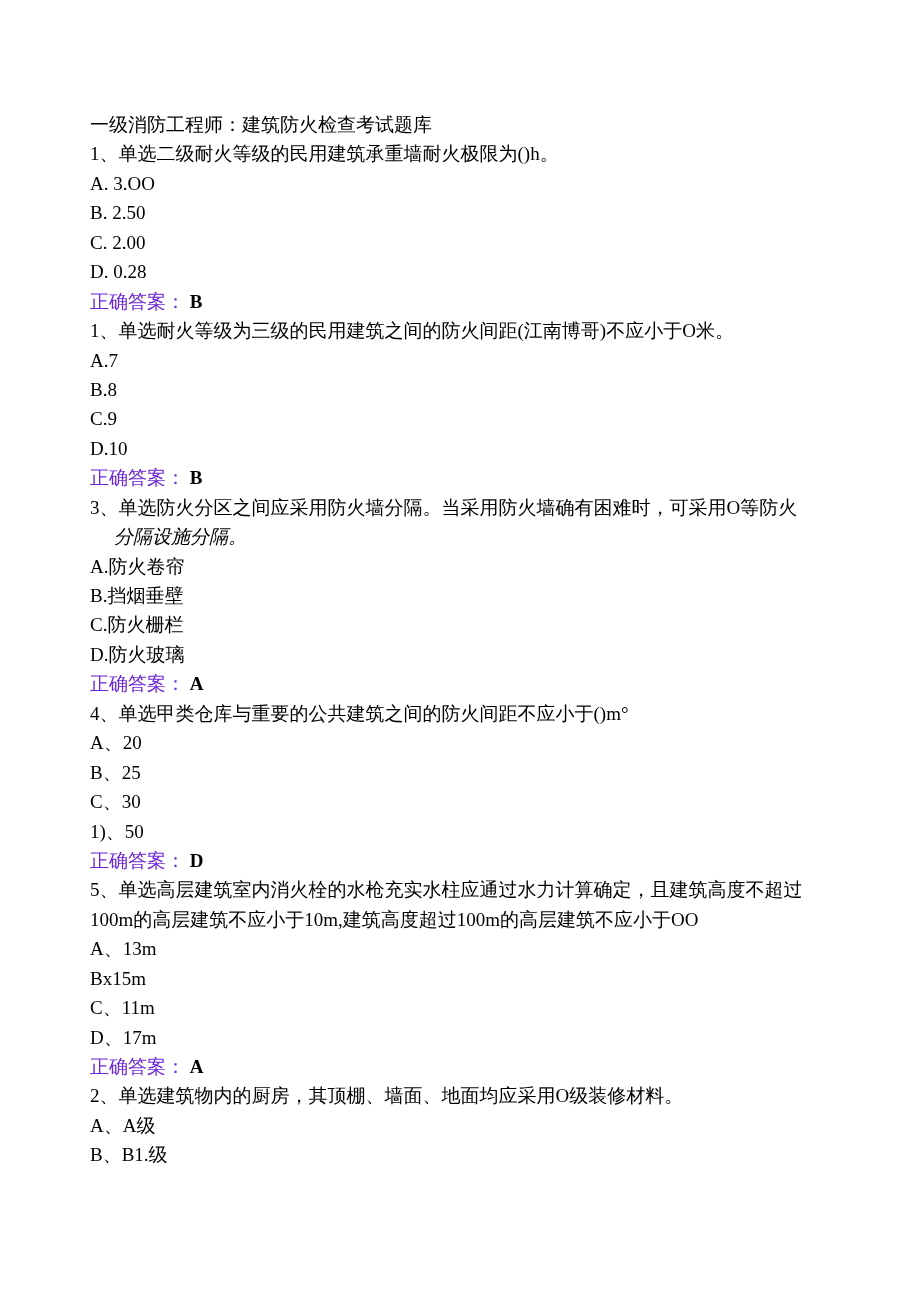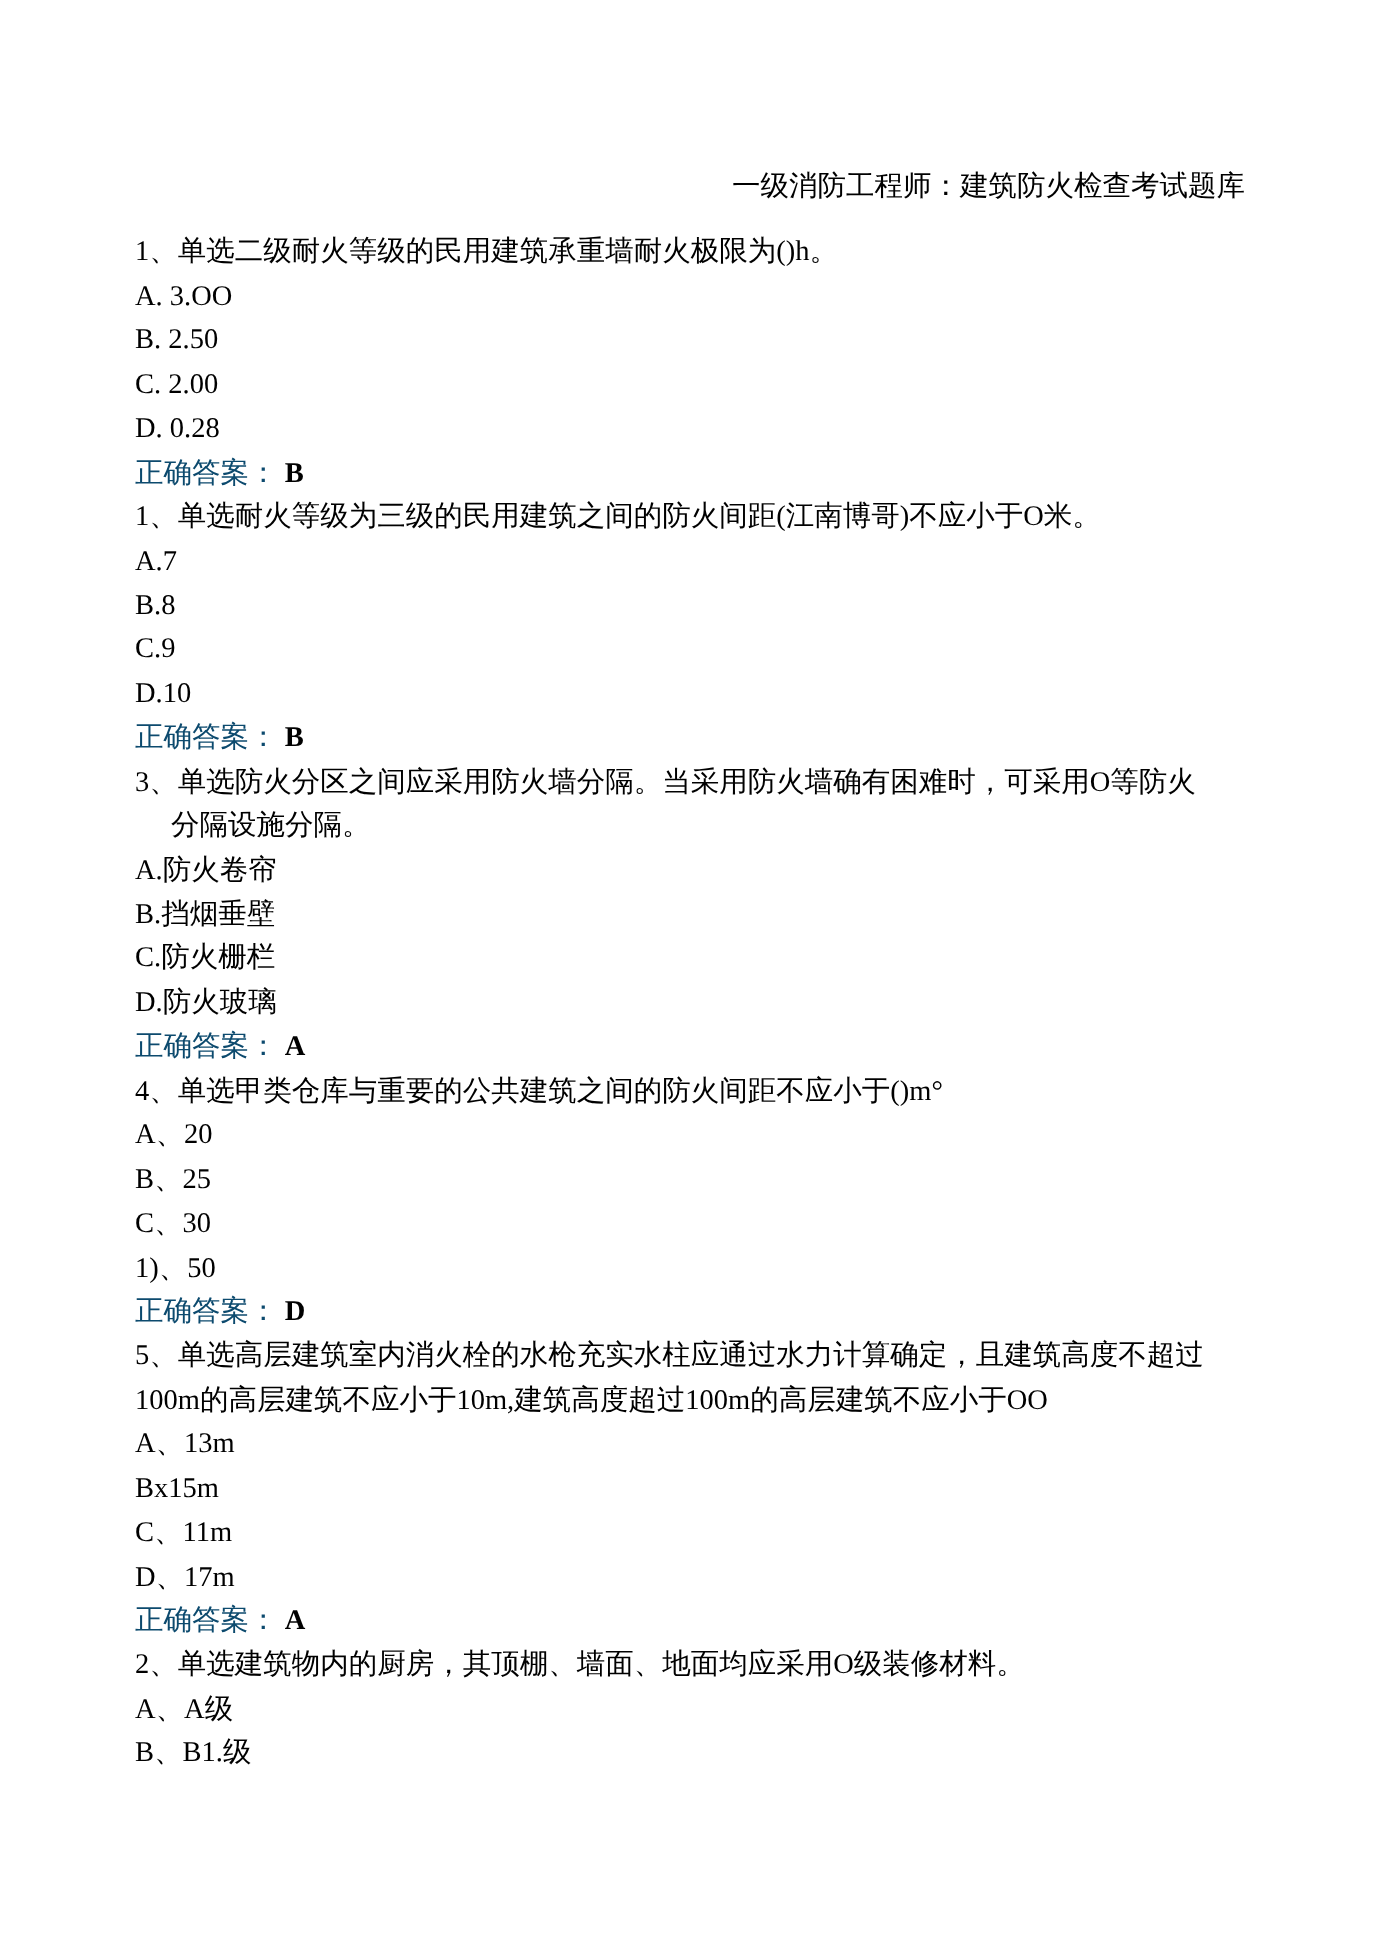--- a/index.html
+++ b/index.html
@@ -11,39 +11,40 @@
       width: 920px;
       min-height: 1301px;
       background: #ffffff;
       font-family: "SimSun", "Microsoft YaHei", serif;
       padding: 110px 90px 90px 90px;
       font-size: 19px;
       line-height: 1.55;
       color: #000000;
     }
     .title {
-      text-align: right;
-      margin-bottom: 14px;
+      text-align: left;
+      margin-bottom: 0;
     }
     .line {
       display: block;
     }
     .bold {
       font-weight: normal;
     }
     .answer-label {
-      color: #0c4a6e;
+      color: #6d28d9;
       text-align: right;
     }
     .answer-value {
       color: #000000;
       font-weight: bold;
     }
     .indent {
       padding-left: 24px;
+      font-style: italic;
     }
   </style>
 </head>
 <body>
 
 <div class="title">一级消防工程师：建筑防火检查考试题库</div>
 
 <div class="line">
   <span class="bold">1、单选二级耐火等级的民用建筑承重墙耐火极限为()h。</span>
 </div>

